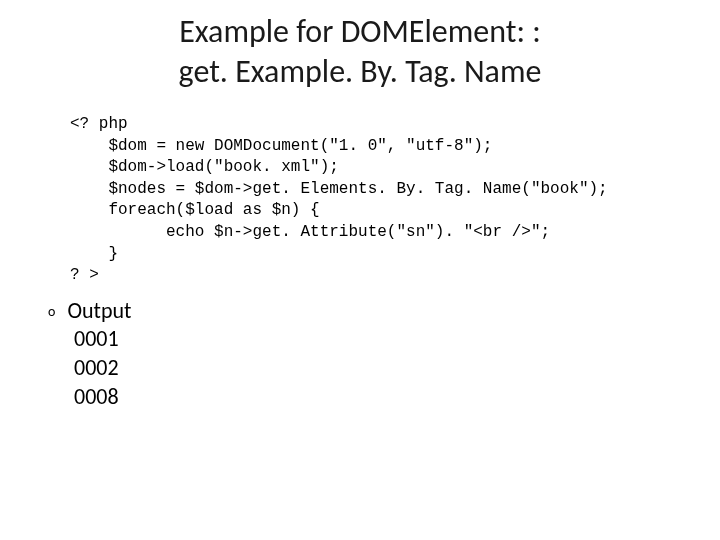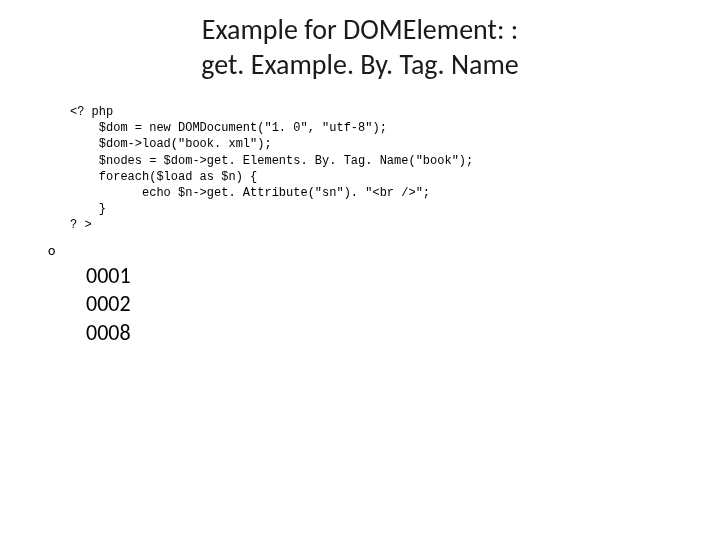--- a/index.html
+++ b/index.html
@@ -5,29 +5,29 @@
     * { box-sizing: border-box; margin: 0; padding: 0; }
     body {
       width: 720px;
       height: 540px;
       background: #ffffff;
       font-family: Calibri, Arial, sans-serif;
       position: relative;
     }
     .title {
       text-align: center;
-      font-size: 28px;
+      font-size: 32px;
       color: #1a1a1a;
       padding-top: 12px;
       line-height: 1.25;
       font-weight: 400;
     }
     .code-block {
       font-family: "Courier New", monospace;
-      font-size: 12px;
+      font-size: 16px;
       color: #000;
       margin-left: 70px;
       margin-top: 22px;
       line-height: 1.35;
       white-space: pre;
     }
     .output-section {
       margin-left: 48px;
       margin-top: 10px;
       font-size: 22px;
@@ -41,39 +41,40 @@
     .bullet {
       font-size: 14px;
       margin-right: 12px;
       position: relative;
       top: -2px;
     }
     .output-label {
       font-family: Calibri, Arial, sans-serif;
     }
     .output-values {
-      margin-left: 38px;
+      margin-left: 26px;
       font-family: Calibri, Arial, sans-serif;
     }
     .output-values div {
       line-height: 1.3;
     }
   </style>
 </head>
 <body>
 
 <div class="title">
   <div>Example for DOMElement: :</div>
   <div>get. Example. By. Tag. Name</div>
 </div>
 
 <div class="code-block"><div>&lt;? php</div><div>    $dom = new DOMDocument("1. 0", "utf-8");</div><div>    $dom-&gt;load("book. xml");</div><div>    $nodes = $dom-&gt;get. Elements. By. Tag. Name("book");</div><div>    foreach($load as $n) {</div><div>          echo $n-&gt;get. Attribute("sn"). "&lt;br /&gt;";</div><div>    }</div><div>? &gt;</div></div>
 
 <div class="output-section">
   <div class="output-row">
     <span class="bullet">o</span>
+    <span class="output-label">Output</span>
   </div>
   <div class="output-values">
     <div>0001</div>
     <div>0002</div>
     <div>0008</div>
   </div>
 </div>
 
 </body></html>

